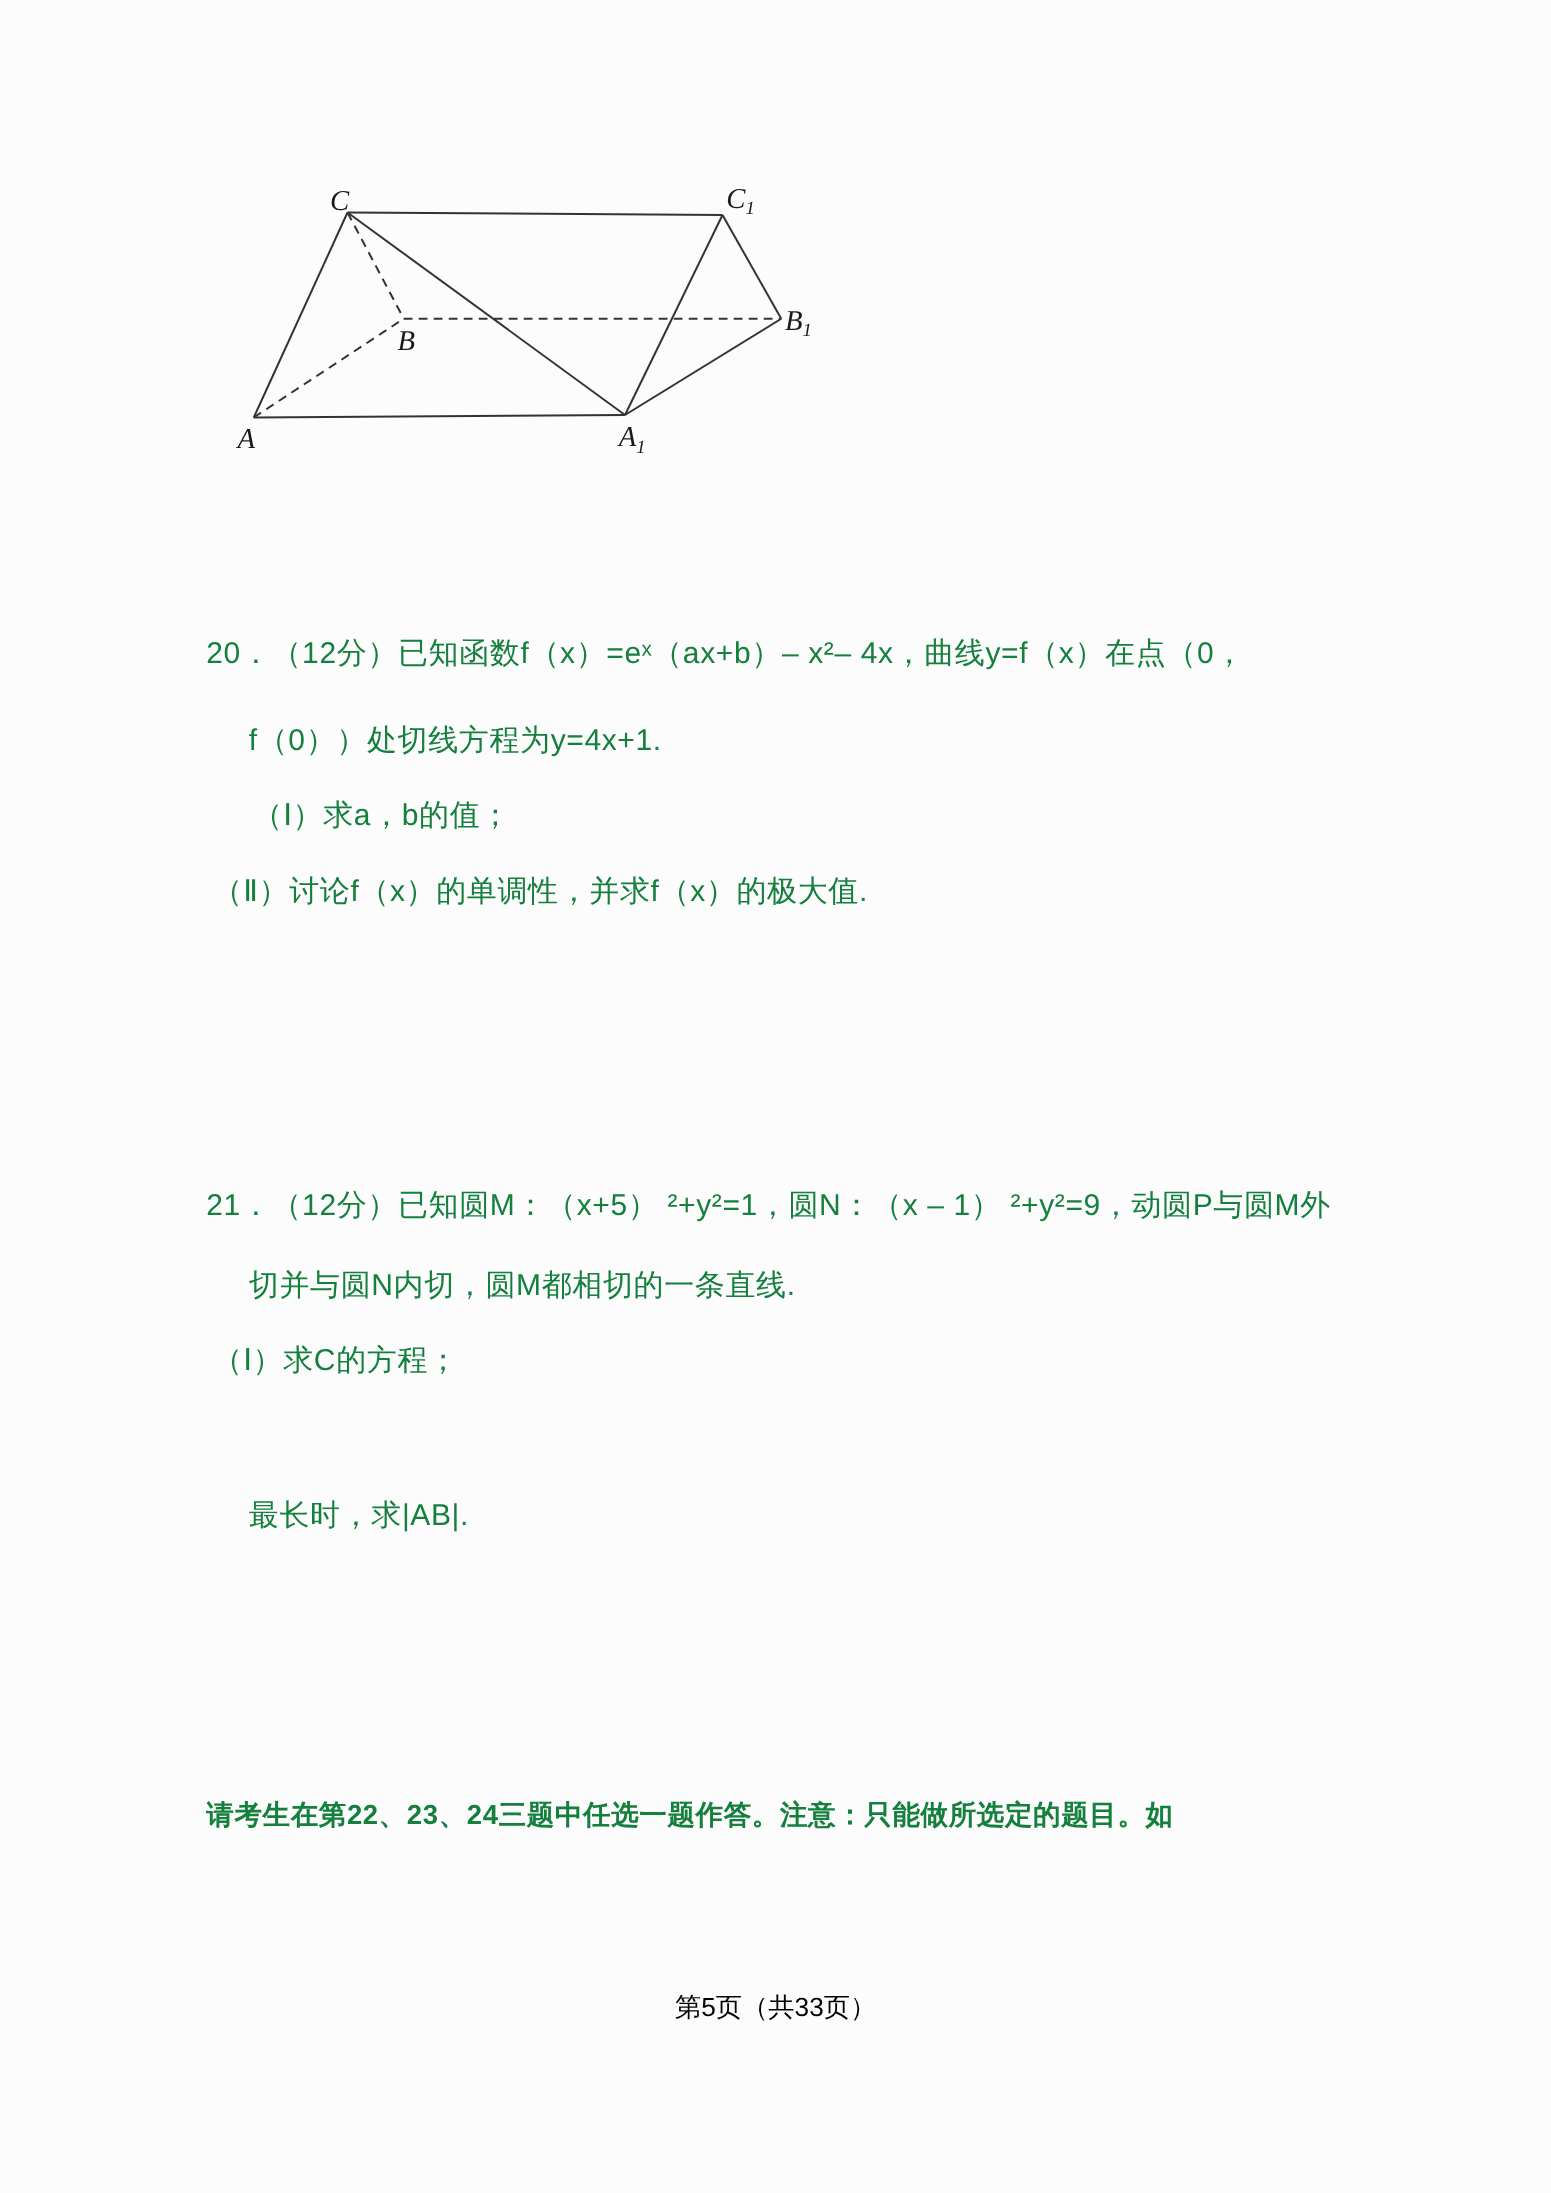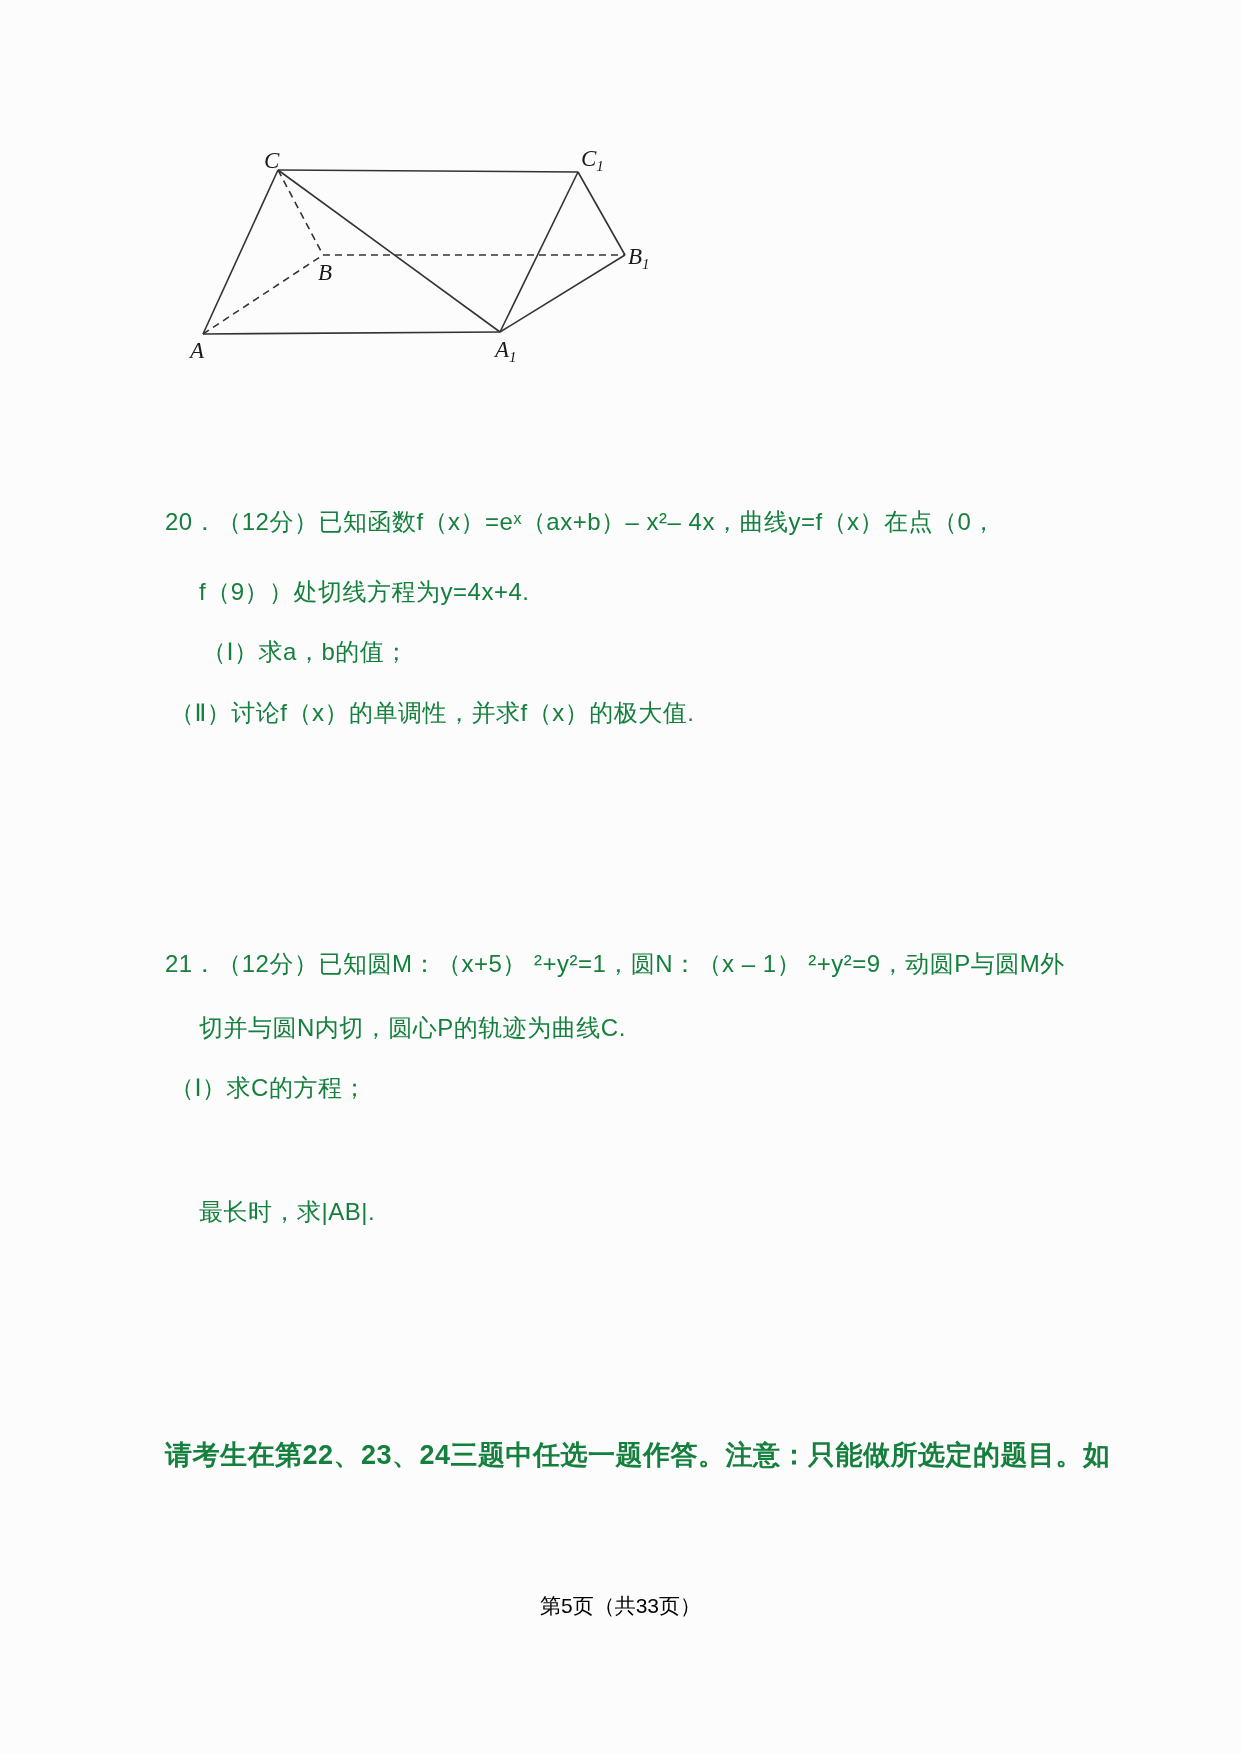--- a/index.html
+++ b/index.html
@@ -19,21 +19,21 @@
   }
   .txt {
     position: absolute;
     font-size: 24px;
     letter-spacing: 0.5px;
     white-space: nowrap;
     color: #15803d;
   }
   .bold {
     font-weight: bold;
-    font-size: 27px;
+    font-size: 22px;
   }
   .footer {
     position: absolute;
     top: 1592px;
     left: 0;
     width: 100%;
     text-align: center;
     font-size: 21px;
     color: #000000;
   }
@@ -78,26 +78,26 @@
       <line x1="165" y1="133" x2="467" y2="133" class="dashed"></line>
       <text x="32" y="236">A</text>
       <text x="337" y="235">A<tspan class="sub" dy="5">1</tspan></text>
       <text x="160" y="158">B</text>
       <text x="470" y="142">B<tspan class="sub" dy="5">1</tspan></text>
       <text x="106" y="46">C</text>
       <text x="423" y="44">C<tspan class="sub" dy="5">1</tspan></text>
     </svg>
 
   <div class="txt" style="top:506px; left:165px;">20．（12分）已知函数f（x）=eˣ（ax+b）– x²– 4x，曲线y=f（x）在点（0，</div>
-  <div class="txt" style="top:576px; left:199px;">f（9））处切线方程为y=4x+4.</div>
+  <div class="txt" style="top:576px; left:199px;">f（0））处切线方程为y=4x+1.</div>
   <div class="txt" style="top:636px; left:170px;margin-left:32px;">（Ⅰ）求a，b的值；</div>
   <div class="txt" style="top:697px; left:170px;">（Ⅱ）讨论f（x）的单调性，并求f（x）的极大值.</div>
 
   <div class="txt" style="top:948px; left:165px;">21．（12分）已知圆M：（x+5） ²+y²=1，圆N：（x – 1） ²+y²=9，动圆P与圆M外</div>
-  <div class="txt" style="top:1012px; left:199px;">切并与圆N内切，圆心P的轨迹为曲线C.</div>
+  <div class="txt" style="top:1012px; left:199px;">切并与圆N内切，圆M都相切的一条直线.</div>
   <div class="txt" style="top:1072px; left:170px;">（Ⅰ）求C的方程；</div>
   <div class="txt" style="top:1196px; left:199px;">最长时，求|AB|.</div>
 
   <div class="txt bold" style="top:1437px; left:165px;">请考生在第22、23、24三题中任选一题作答。注意：只能做所选定的题目。如</div>
 
   <div class="footer">第5页（共33页）</div>
 
 </div>
 
 </body></html>

